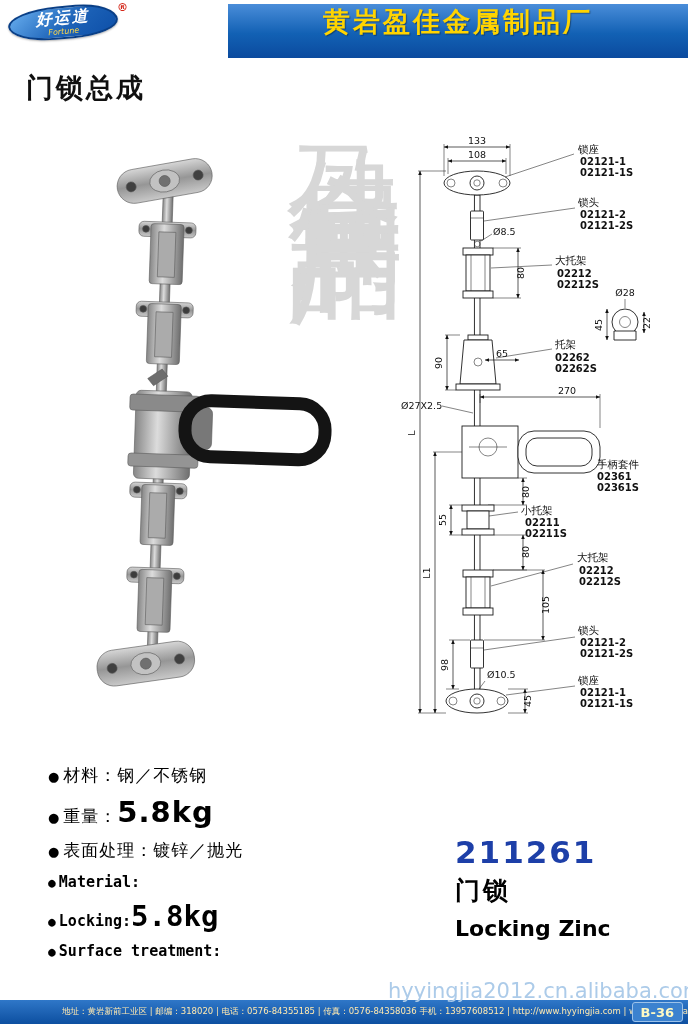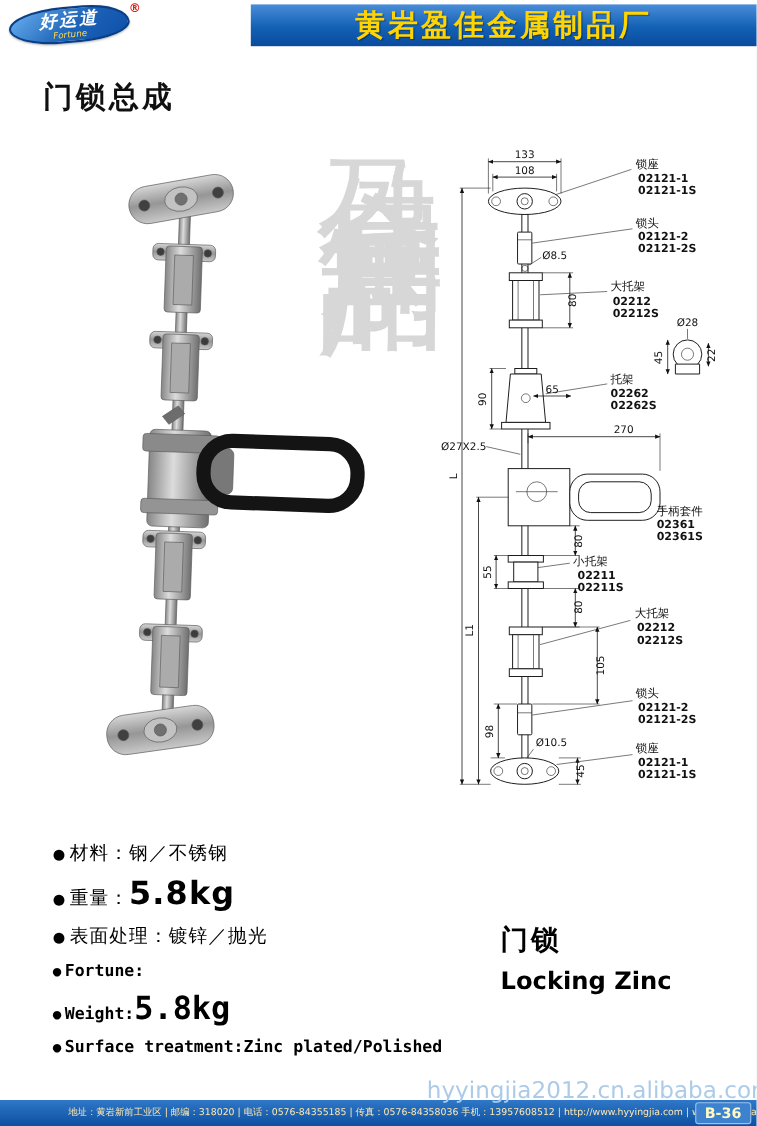--- a/index.html
+++ b/index.html
@@ -2,23 +2,23 @@
 <html><head>
 <meta charset="utf-8">
 <style>
   *{margin:0;padding:0;box-sizing:border-box}
   html,body{background:#e9e9e9}
   body{font-family:"DejaVu Sans",sans-serif}
   .page{position:relative;width:688px;height:1024px;margin:0 auto;background:#fff;overflow:hidden}
 
   
   .header{position:absolute;left:0;top:0;right:0;height:46px;background:#fff;z-index:5}
-  .header-bar{position:absolute;left:228px;right:0;top:4px;height:38px;
+  .header-bar{position:absolute;left:228px;right:0;top:4px;height:54px;
     background:linear-gradient(180deg,#4a8dd9 0%,#1261b4 55%,#0b4a9e 100%);
-    display:flex;align-items:center;justify-content:center}
+    display:flex;justify-content:center}
   .company-title{color:#ffd400;font-size:27px;font-weight:bold;letter-spacing:3px;
     font-family:"Liberation Serif",serif;text-shadow:1px 1px 1px rgba(0,0,0,.35);white-space:nowrap}
   .logo{position:absolute;left:6px;top:1px;width:130px;height:44px}
   .logo-oval{position:absolute;left:2px;top:5px;width:110px;height:33px;
     background:linear-gradient(140deg,#6ab0f0 0%,#1d63b8 55%,#0d4fa8 100%);
     border:2px solid #0a3f86;border-radius:55% 45% 50% 50%/60% 65% 55% 60%;
     transform:rotate(-5deg);display:flex;flex-direction:column;align-items:center;justify-content:center;
     box-shadow:0 1px 2px rgba(0,0,0,.3)}
   .logo-cn{color:#fff;font-style:italic;font-weight:bold;font-size:16px;letter-spacing:2px;line-height:1;white-space:nowrap}
   .logo-en{color:#ffd84a;font-style:italic;font-size:8px;line-height:1;margin-top:2px}
@@ -26,21 +26,21 @@
 
   
   .wm-v{position:absolute;left:287px;top:52px;writing-mode:vertical-rl;text-orientation:upright;
     font-size:116px;line-height:1;letter-spacing:14px;color:#d7d7d7;
     font-family:"Liberation Serif",serif;z-index:0;pointer-events:none}
   .wm-h{position:absolute;left:20px;top:488px;font-size:56px;letter-spacing:2px;
     color:rgba(165,165,165,.62);font-family:"Liberation Serif",serif;
     z-index:2;pointer-events:none;white-space:nowrap}
   .wm-url{position:absolute;left:388px;top:979px;font-size:21px;color:#accbe9;z-index:4;pointer-events:none;white-space:nowrap}
 
-  .page-title{position:absolute;left:39px;top:70px;font-size:27px;font-weight:bold;color:#101010;
+  .page-title{position:absolute;left:26px;top:70px;font-size:27px;font-weight:bold;color:#101010;
     font-family:"Liberation Serif",serif;letter-spacing:3px;z-index:3}
 
   .photo{position:absolute;left:88px;top:150px;width:265px;height:565px;z-index:1}
   .drawing{position:absolute;left:385px;top:118px;width:300px;height:615px;z-index:1}
   .drawing text{fill:#111}
   .dim{font-size:9.5px;font-family:"DejaVu Sans",sans-serif}
   .pname{font-size:10.5px}
   .pcode{font-size:10px;font-weight:bold}
   .ln{stroke:#1c1c1c;stroke-width:.9}
   .thin{stroke:#333;stroke-width:.6;fill:none}
@@ -361,35 +361,35 @@
       <span class="spec-label">重量：</span>
       <span class="spec-value big">5.8kg</span>
     </div>
     <div class="spec-row cn">
       <span class="bullet">●</span>
       <span class="spec-label">表面处理：</span>
       <span class="spec-value">镀锌／抛光</span>
     </div>
     <div class="spec-row en">
       <span class="bullet">●</span>
-      <span class="spec-label">Fortune: </span>
+      <span class="spec-label">Material: </span>
     </div>
     <div class="spec-row en">
       <span class="bullet">●</span>
-      <span class="spec-label">Weight: </span>
+      <span class="spec-label">Locking: </span>
       <span class="spec-value big">5.8kg</span>
     </div>
     <div class="spec-row en">
       <span class="bullet">●</span>
       <span class="spec-label">Surface treatment: </span>
-      <span class="spec-value">Zinc plated/Polished</span>
     </div>
   </div>
 
   <div class="product-block">
+    <div class="product-number">211261</div>
     <div class="product-name-cn">门锁</div>
     <div class="product-name-en">Locking Zinc</div>
   </div>
 
   <footer class="footer">
     <span class="footer-text">地址：黄岩新前工业区 | 邮编：318020 | 电话：0576-84355185 | 传真：0576-84358036 手机：13957608512 | http://www.hyyingjia.com | www.trailerparts.com.cn</span>
     <span class="footer-badge">B-36</span>
   </footer>
 
 </div>

